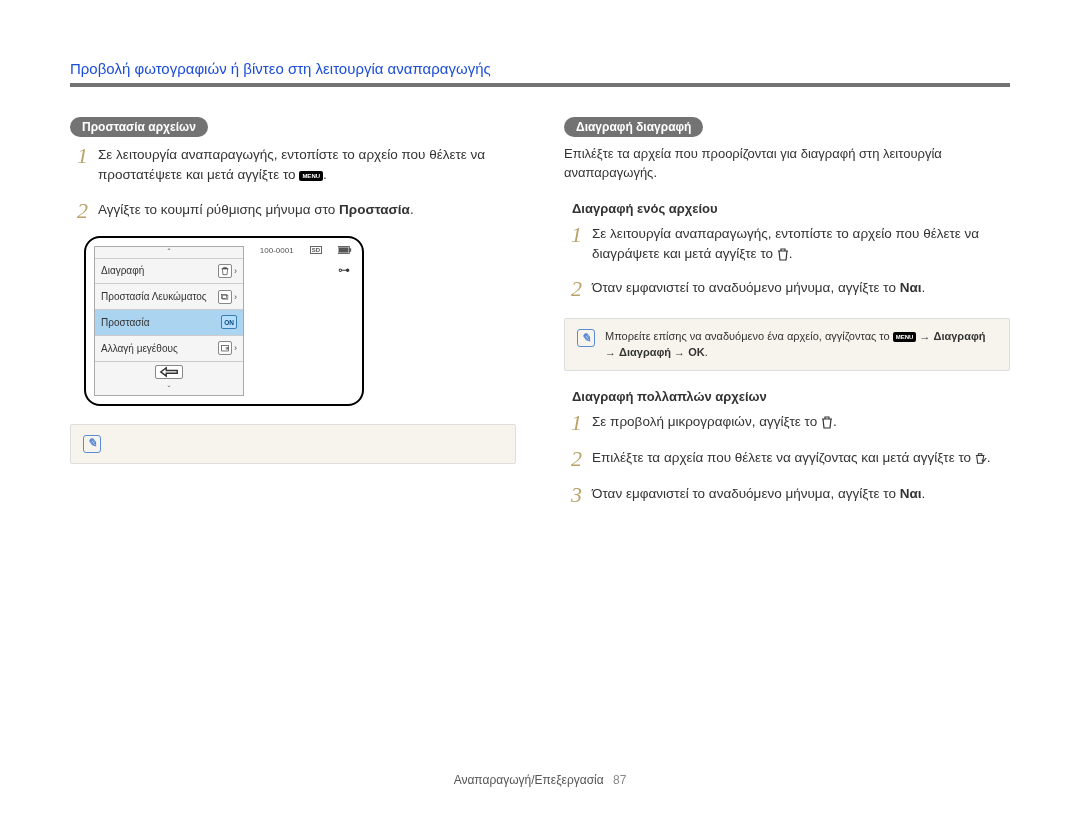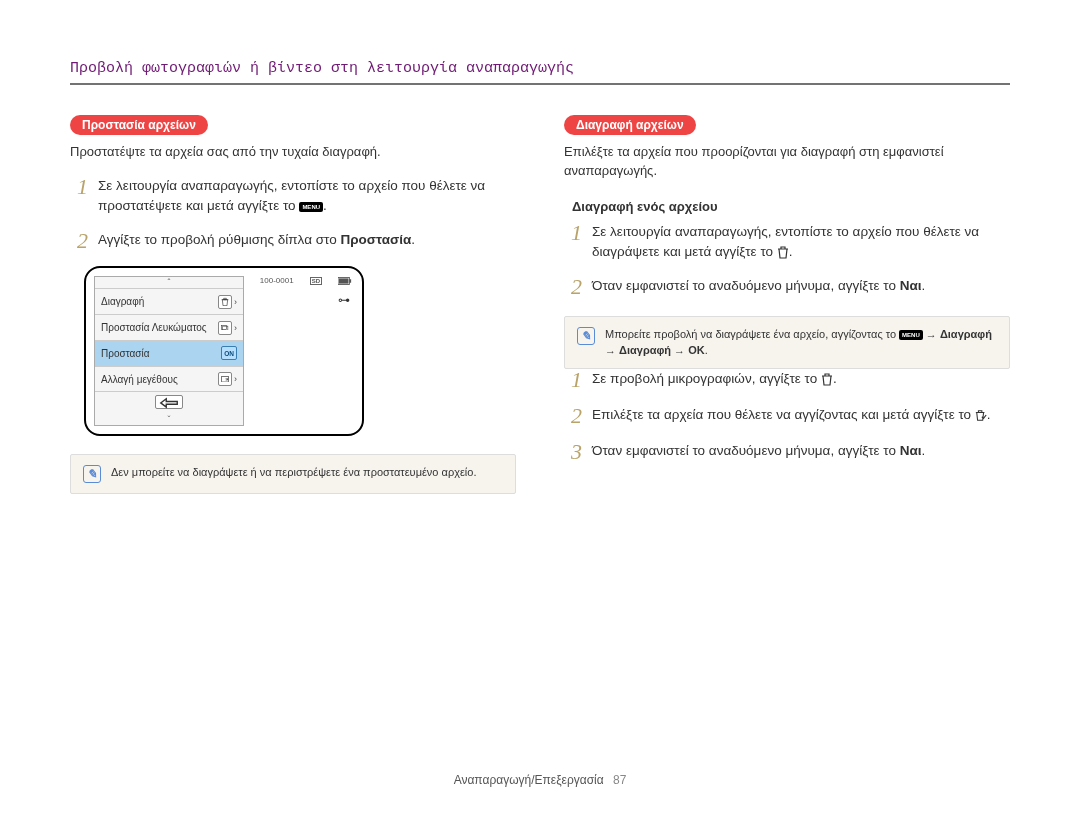--- a/index.html
+++ b/index.html
@@ -7,38 +7,37 @@
     font-family: Arial, Helvetica, sans-serif;
     font-size: 13px;
     color: #333;
     background: #fff;
     width: 1080px;
     height: 815px;
     position: relative;
     padding: 60px 70px 30px 70px;
   }
   .page-title {
-    color: #701a75;
+    color: #1d4ed8;
     font-size: 15px;
-    border-bottom: 2px solid #737373;
+    border-bottom: 4px solid #737373;
     padding-bottom: 6px;
     margin-bottom: 30px;
-    font-family: Liberation Mono, monospace;
   }
   .columns {
     display: flex;
     gap: 48px;
   }
   .col {
     flex: 1;
     min-width: 0;
   }
   .pill {
     display: inline-block;
-    background: #ef4444;
+    background: #737373;
     color: #fff;
     font-weight: bold;
     font-size: 12px;
     padding: 3px 12px;
     border-radius: 10px;
     margin-bottom: 8px;
   }
   .intro {
     font-size: 13px;
     margin-bottom: 14px;
@@ -233,34 +232,33 @@
 </style>
 </head>
 <body>
 
 <div class="page-title">Προβολή φωτογραφιών ή βίντεο στη λειτουργία αναπαραγωγής</div>
 
 <div class="columns">
 
   <div class="col">
     <div class="pill">Προστασία αρχείων</div>
-    <div class="intro">Προστατέψτε τα αρχεία σας από την τυχαία διαγραφή.</div>
 
     <div class="step">
       <div class="step-num">1</div>
       <div class="step-text">
         <span>Σε λειτουργία αναπαραγωγής, εντοπίστε το αρχείο που θέλετε να προστατέψετε και μετά αγγίξτε το </span>
         <span class="menu-icon">MENU</span><span>.</span>
       </div>
     </div>
 
     <div class="step">
       <div class="step-num">2</div>
       <div class="step-text">
-        <span>Αγγίξτε το προβολή ρύθμισης δίπλα στο </span><span class="bold">Προστασία</span><span>.</span>
+        <span>Αγγίξτε το κουμπί ρύθμισης μήνυμα στο </span><span class="bold">Προστασία</span><span>.</span>
       </div>
     </div>
 
     
     <div class="device-frame">
       <div class="device-inner">
         <div class="device-list">
           <div class="device-arrow">ˆ</div>
           <div class="device-item">
             <span class="device-item-label">Διαγραφή</span>
@@ -322,27 +320,26 @@
                 <rect x="13" y="2" width="2" height="4" fill="#555"></rect>
               </svg>
           </div>
           <div class="status-lock"></div>
         </div>
       </div>
     </div>
 
     <div class="note-box">
       <div class="note-icon">✎</div>
-      <div>Δεν μπορείτε να διαγράψετε ή να περιστρέψετε ένα προστατευμένο αρχείο.</div>
     </div>
   </div>
 
   <div class="col">
-    <div class="pill">Διαγραφή αρχείων</div>
-    <div class="intro">Επιλέξτε τα αρχεία που προορίζονται για διαγραφή στη εμφανιστεί αναπαραγωγής.</div>
+    <div class="pill">Διαγραφή διαγραφή</div>
+    <div class="intro">Επιλέξτε τα αρχεία που προορίζονται για διαγραφή στη λειτουργία αναπαραγωγής.</div>
 
     <div class="subhead">Διαγραφή ενός αρχείου</div>
 
     <div class="step">
       <div class="step-num">1</div>
       <div class="step-text">
         <span>Σε λειτουργία αναπαραγωγής, εντοπίστε το αρχείο που θέλετε να διαγράψετε και μετά αγγίξτε το </span>
         <span class="trash-icon">
           <svg viewBox="0 0 12 14">
               <path d="M2 4h8l-1 9H3z M4 2h4v2H4z M1 4h10" fill="none" stroke="#333" stroke-width="1.2"></path>
@@ -354,26 +351,27 @@
     <div class="step">
       <div class="step-num">2</div>
       <div class="step-text">
         <span>Όταν εμφανιστεί το αναδυόμενο μήνυμα, αγγίξτε το </span><span class="bold">Ναι</span><span>.</span>
       </div>
     </div>
 
     <div class="note-box">
       <div class="note-icon">✎</div>
       <div>
-        <span>Μπορείτε προβολή να διαγράψετε ένα αρχείο, αγγίζοντας το </span>
+        <span>Μπορείτε επίσης να αναδυόμενο ένα αρχείο, αγγίζοντας το </span>
         <span class="menu-icon">MENU</span>
         <span> → </span><span class="bold">Διαγραφή</span><span> → </span><span class="bold">Διαγραφή</span><span> → </span><span class="bold">OK</span><span>.</span>
       </div>
     </div>
 
+    <div class="subhead">Διαγραφή πολλαπλών αρχείων</div>
 
     <div class="step">
       <div class="step-num">1</div>
       <div class="step-text">
         <span>Σε προβολή μικρογραφιών, αγγίξτε το </span>
         <span class="trash-icon">
           <svg viewBox="0 0 12 14">
               <path d="M2 4h8l-1 9H3z M4 2h4v2H4z M1 4h10" fill="none" stroke="#333" stroke-width="1.2"></path>
             </svg>
         </span>.

